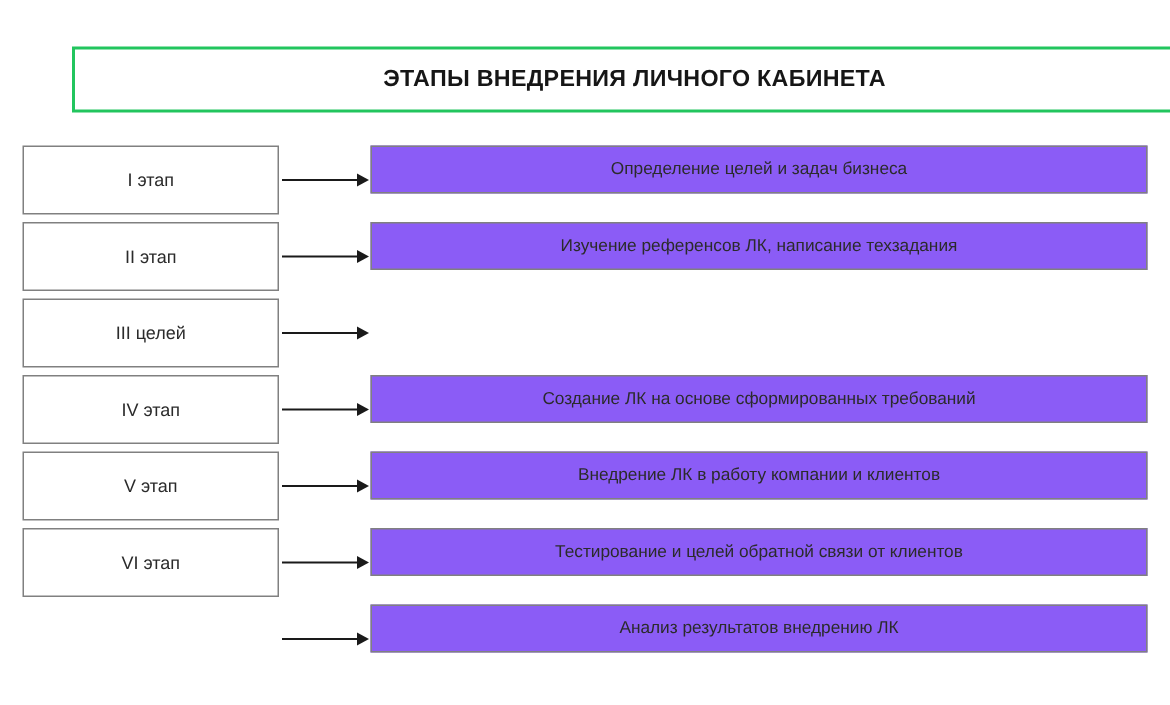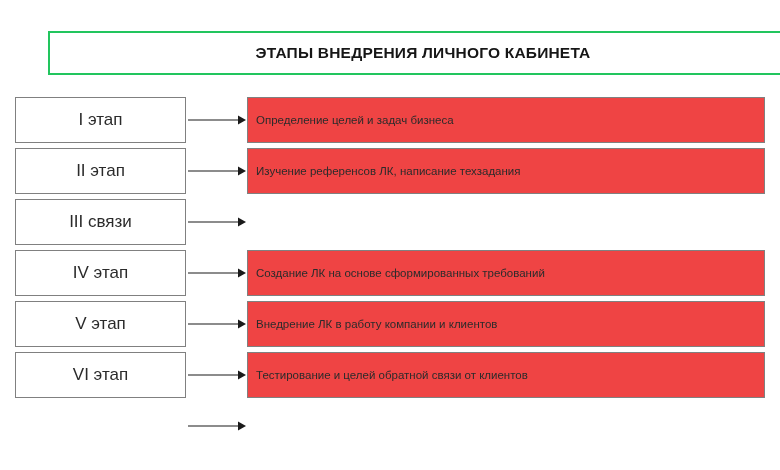--- a/index.html
+++ b/index.html
@@ -63,37 +63,37 @@
     width: 171px;
     height: 46px;
     box-sizing: border-box;
     border: 1.5px solid #808080;
     background: #ffffff;
     display: flex;
     align-items: center;
     justify-content: center;
   }
   .stage-text {
-    font-size: 17px;
+    font-size: 12px;
     color: #2b2b2b;
     white-space: nowrap;
   }
 
   .desc-box {
     position: absolute;
     left: 247px;
     top: 0;
     width: 518px;
-    height: 46px;
+    height: 32px;
     box-sizing: border-box;
     border: 1.5px solid #808080;
-    background: #ef4444;
+    background: #8b5cf6;
     display: flex;
     align-items: center;
-    justify-content: flex-start;
+    justify-content: center;
     padding: 0 8px;
   }
   .desc-text {
     font-size: 11.5px;
     color: #2b2b2b;
     text-align: center;
     white-space: nowrap;
   }
 
   
@@ -142,21 +142,21 @@
         <polygon points="50,3.6 58,8 50,12.4" fill="#1a1a1a"></polygon>
       </svg>
     </div>
     <div class="desc-box">
       <span class="desc-text">Изучение референсов ЛК, написание техзадания</span>
     </div>
   </div>
 
   <div class="row" style="top:199px;">
     <div class="stage-box">
-      <span class="stage-text">III связи</span>
+      <span class="stage-text">III целей</span>
     </div>
     <div class="arrow">
       <svg width="58" height="16" viewBox="0 0 58 16">
         <line x1="0" y1="8" x2="50" y2="8" stroke="#1a1a1a" stroke-width="1.2"></line>
         <polygon points="50,3.6 58,8 50,12.4" fill="#1a1a1a"></polygon>
       </svg>
     </div>
   </div>
 
   <div class="row" style="top:250px;padding-left:40px;">
@@ -204,15 +204,18 @@
     </div>
   </div>
 
   <div class="row" style="top:403px;">
     <div class="arrow">
       <svg width="58" height="16" viewBox="0 0 58 16">
         <line x1="0" y1="8" x2="50" y2="8" stroke="#1a1a1a" stroke-width="1.2"></line>
         <polygon points="50,3.6 58,8 50,12.4" fill="#1a1a1a"></polygon>
       </svg>
     </div>
+    <div class="desc-box">
+      <span class="desc-text">Анализ результатов внедрению ЛК</span>
+    </div>
   </div>
 
 </div>
 
 </body></html>

